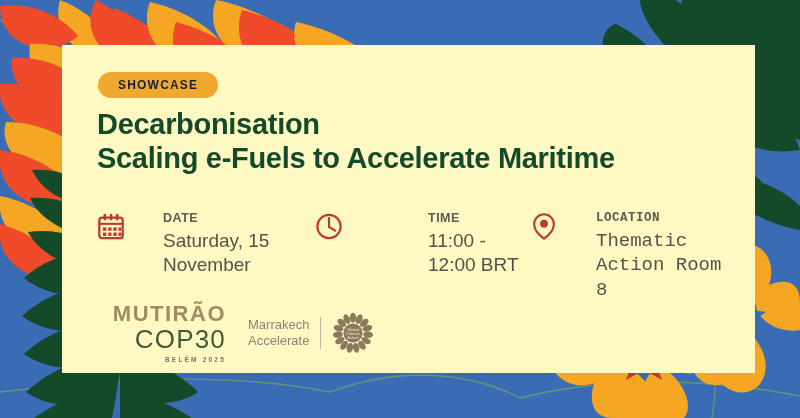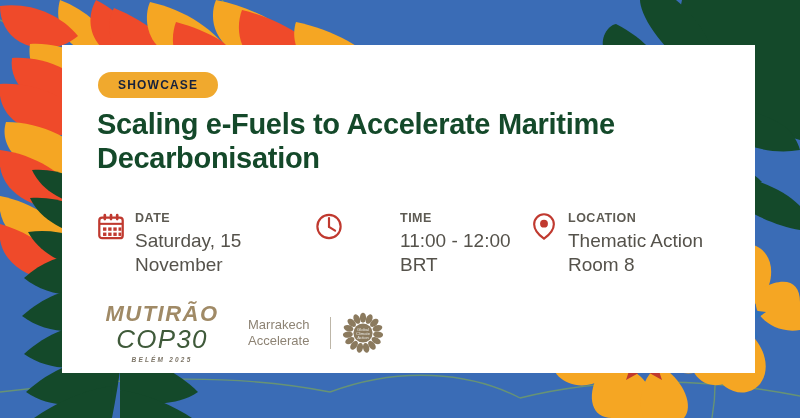--- a/index.html
+++ b/index.html
@@ -6,21 +6,21 @@
   body{
     width:800px;height:418px;overflow:hidden;
     font-family:"Liberation Sans",sans-serif;
     background:#3a6cb6;position:relative;
   }
   .stage{position:absolute;inset:0;width:800px;height:418px;overflow:hidden;}
   .bg-svg{position:absolute;inset:0;width:800px;height:418px;}
 
   .card{
     position:absolute;left:62px;top:45px;width:693px;height:328px;
-    background:#ffffff;z-index:5;
+    background:#fef9c3;z-index:5;
   }
 
   .badge{
     position:absolute;left:36px;top:27px;
     background:#f0a92e;color:#16213d;
     font-size:12px;font-weight:bold;letter-spacing:1.2px;
     padding:6px 20px;border-radius:20px;display:inline-block;
   }
 
   .title{
@@ -34,52 +34,52 @@
     color:#3c4a3e;font-size:14.5px;line-height:1.3;
   }
 
   .meta-row{
     position:absolute;left:34px;top:165px;width:650px;
     display:flex;align-items:flex-start;
   }
   .meta{display:flex;align-items:flex-start;}
   .meta.date{width:218px;}
   .meta.time{width:215px;gap:47px;}
-  .meta.loc{width:215px;}
+  .meta.loc{width:215px;font-family:Liberation Mono, monospace;}
   .meta-ico{width:30px;height:32px;flex:0 0 30px;margin-right:9px;}
-  .meta-txt{padding-top:1px;}
+  .meta-txt{padding-top:1px;margin-left:28px;}
   .meta-label{
     color:#5d5a52;font-size:12.5px;font-weight:bold;letter-spacing:0.5px;
     line-height:1.25;
   }
   .meta-value{color:#55524b;font-size:19px;line-height:1.3;margin-top:2px;}
 
   .logos{
     position:absolute;left:36px;top:258px;
     display:flex;align-items:center;
   }
-  .cop-logo{width:128px;text-align:center;font-style:italic;}
+  .cop-logo{width:128px;text-align:right;}
   .cop-mut{
     font-size:22px;font-weight:bold;color:#a08a66;
     letter-spacing:1.5px;line-height:1;
   }
   .cop-num{
     font-size:26px;color:#3f5a3a;letter-spacing:1.2px;line-height:1.05;
     margin-top:1px;
   }
   .cop-belem{
     font-size:6.5px;color:#7c7466;letter-spacing:2.2px;margin-top:3px;
     font-weight:bold;
   }
   .mp-block{
     display:flex;align-items:center;margin-left:22px;
   }
   .mp-text{
     font-size:13px;color:#8d8374;line-height:1.25;
-    padding-right:21px;border-right:1px solid #bdb6a8;
+    padding-right:11px;border-right:1px solid #bdb6a8;
   }
   .mp-seal{margin-left:11px;}
 </style>
 </head>
 <body>
 
 <div class="stage">
 
   <svg class="bg-svg" viewBox="0 0 800 418">
     <rect x="0" y="0" width="800" height="418" fill="#3a6cb6"></rect>
@@ -165,22 +165,22 @@
         <path d="M636 348 L 644 330 L 652 348 L 670 350 L 656 362 L 662 380 L 644 370 L 626 380 L 632 362 L 618 350 Z" fill="#c0392f"></path>
       </g>
     </g>
   </svg>
 
   <div class="card">
 
     <div class="badge">SHOWCASE</div>
 
     <div class="title">
+      <div>Decarbonisation</div>
       <div>Scaling e-Fuels to Accelerate Maritime</div>
-      <div>Decarbonisation</div>
     </div>
 
 
     <div class="meta-row">
 
       <div class="meta date">
         <svg class="meta-ico" viewBox="0 0 32 32">
           <rect x="3.5" y="7" width="25" height="22" rx="3" fill="none" stroke="#c0392f" stroke-width="2.4"></rect>
           <rect x="8" y="3" width="2.8" height="7" rx="1.4" fill="#c0392f"></rect>
           <rect x="14.6" y="3" width="2.8" height="7" rx="1.4" fill="#c0392f"></rect>

